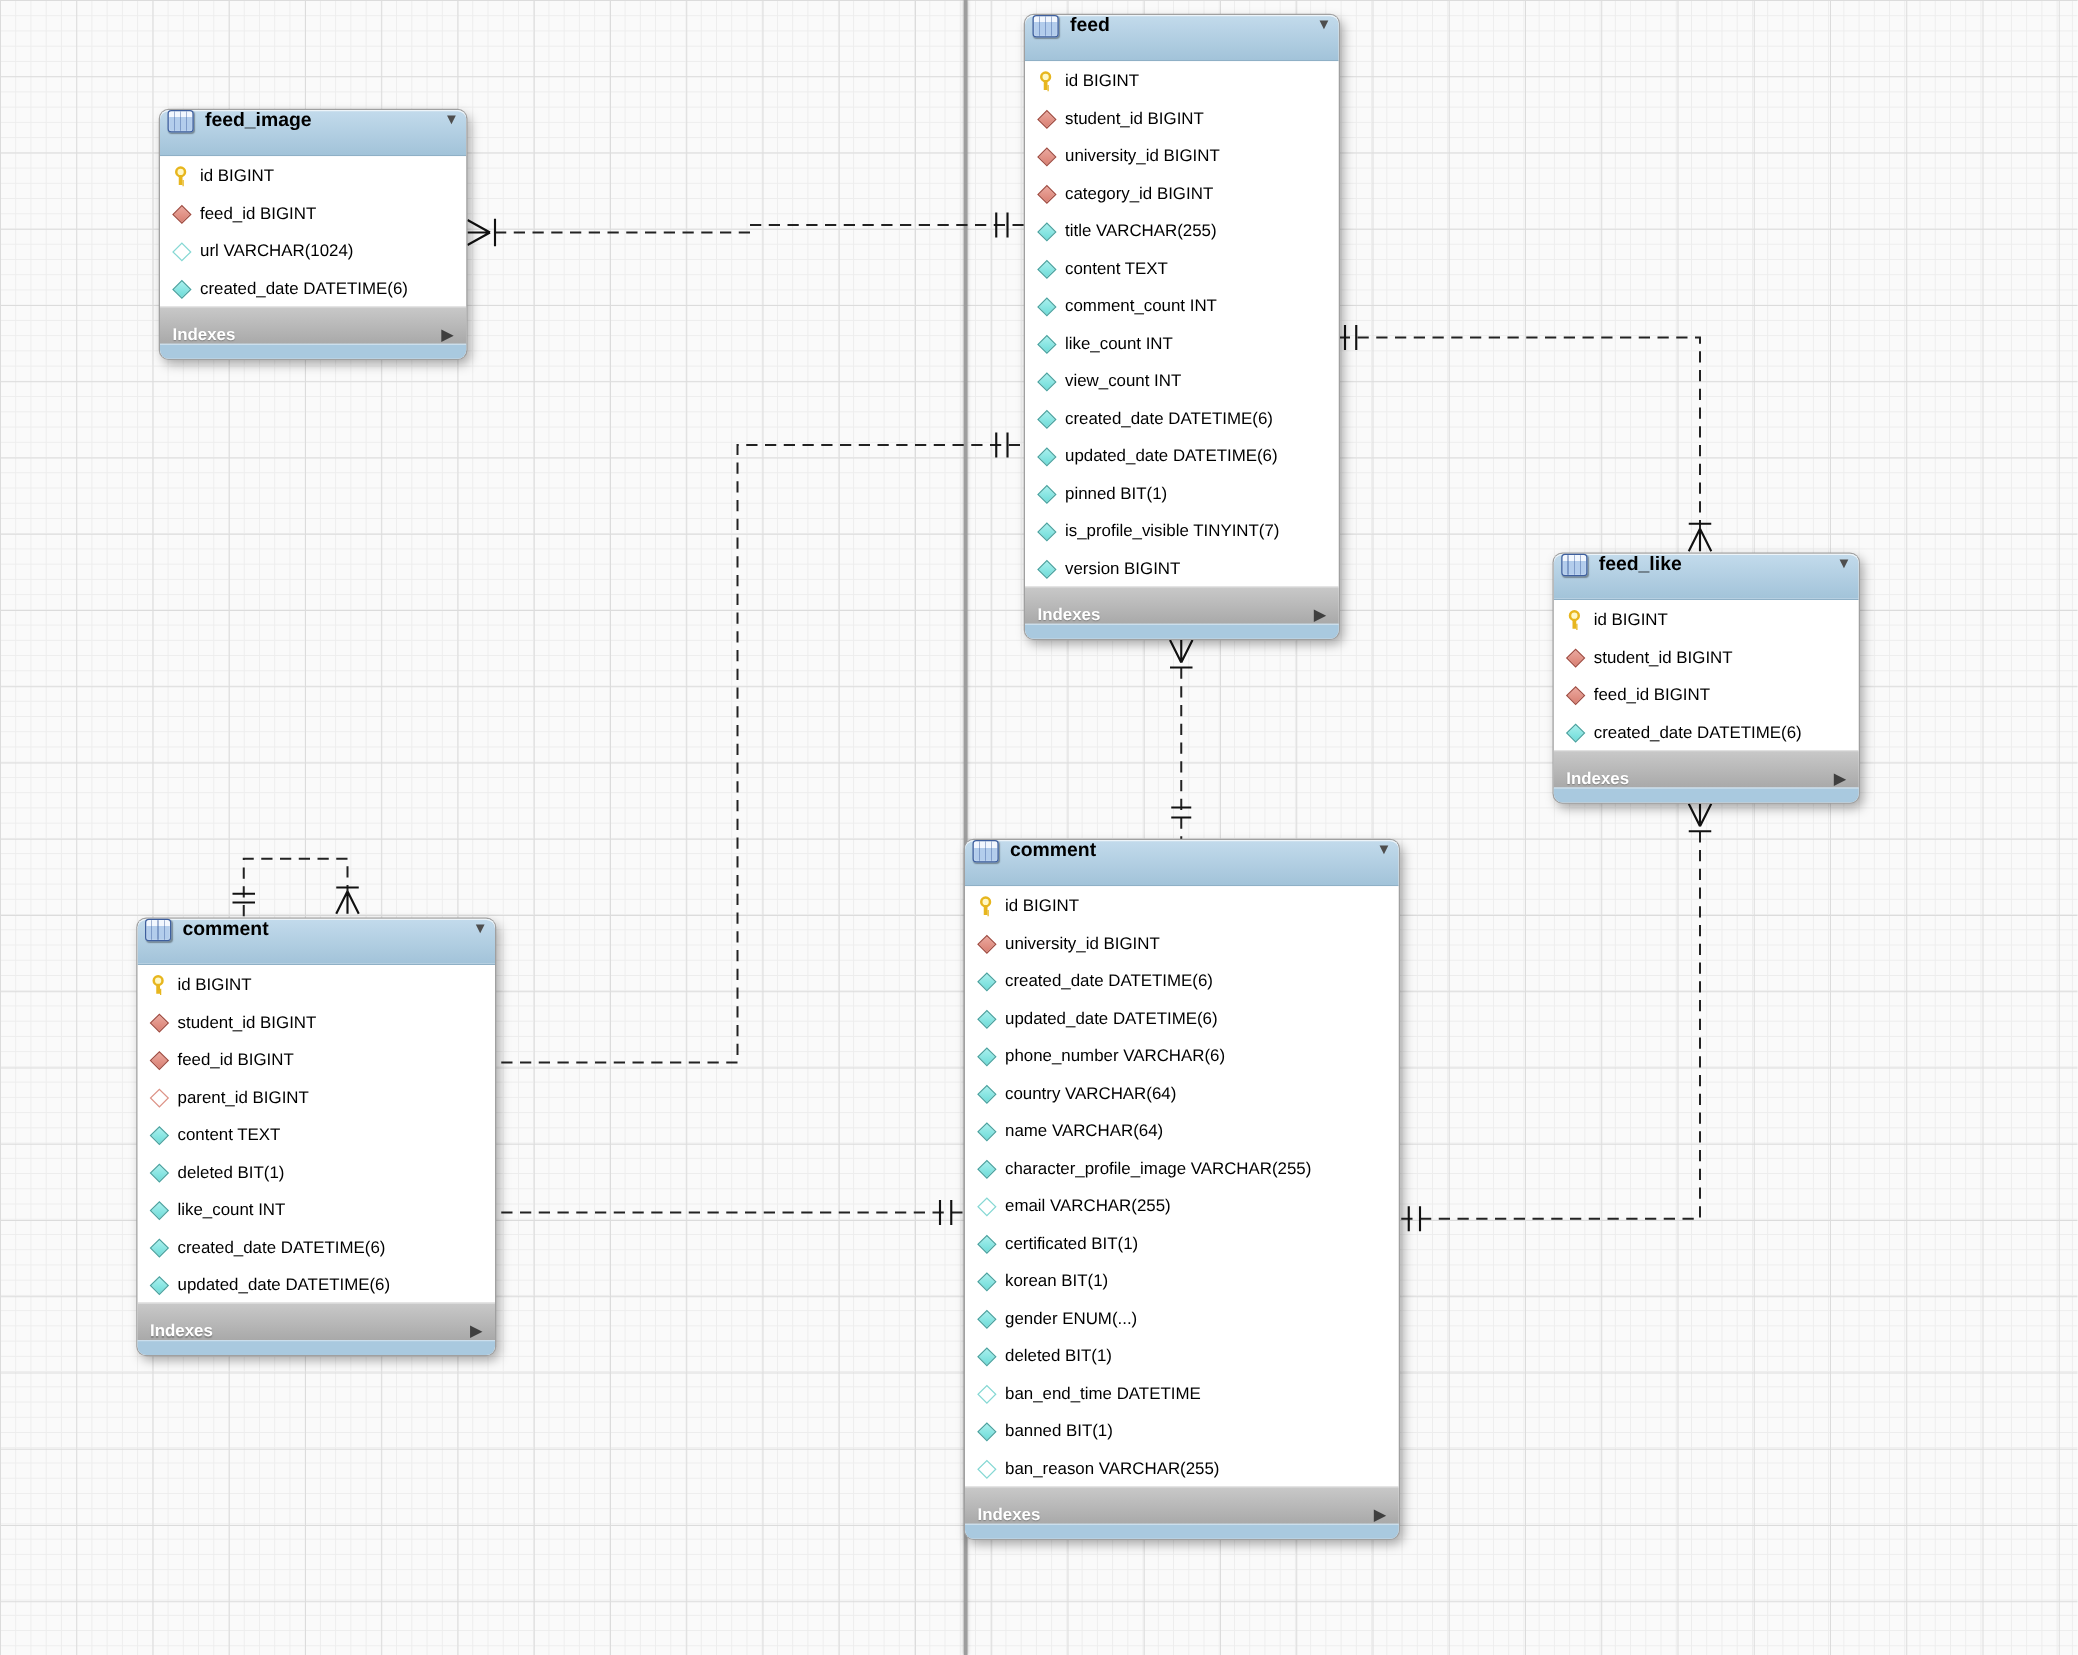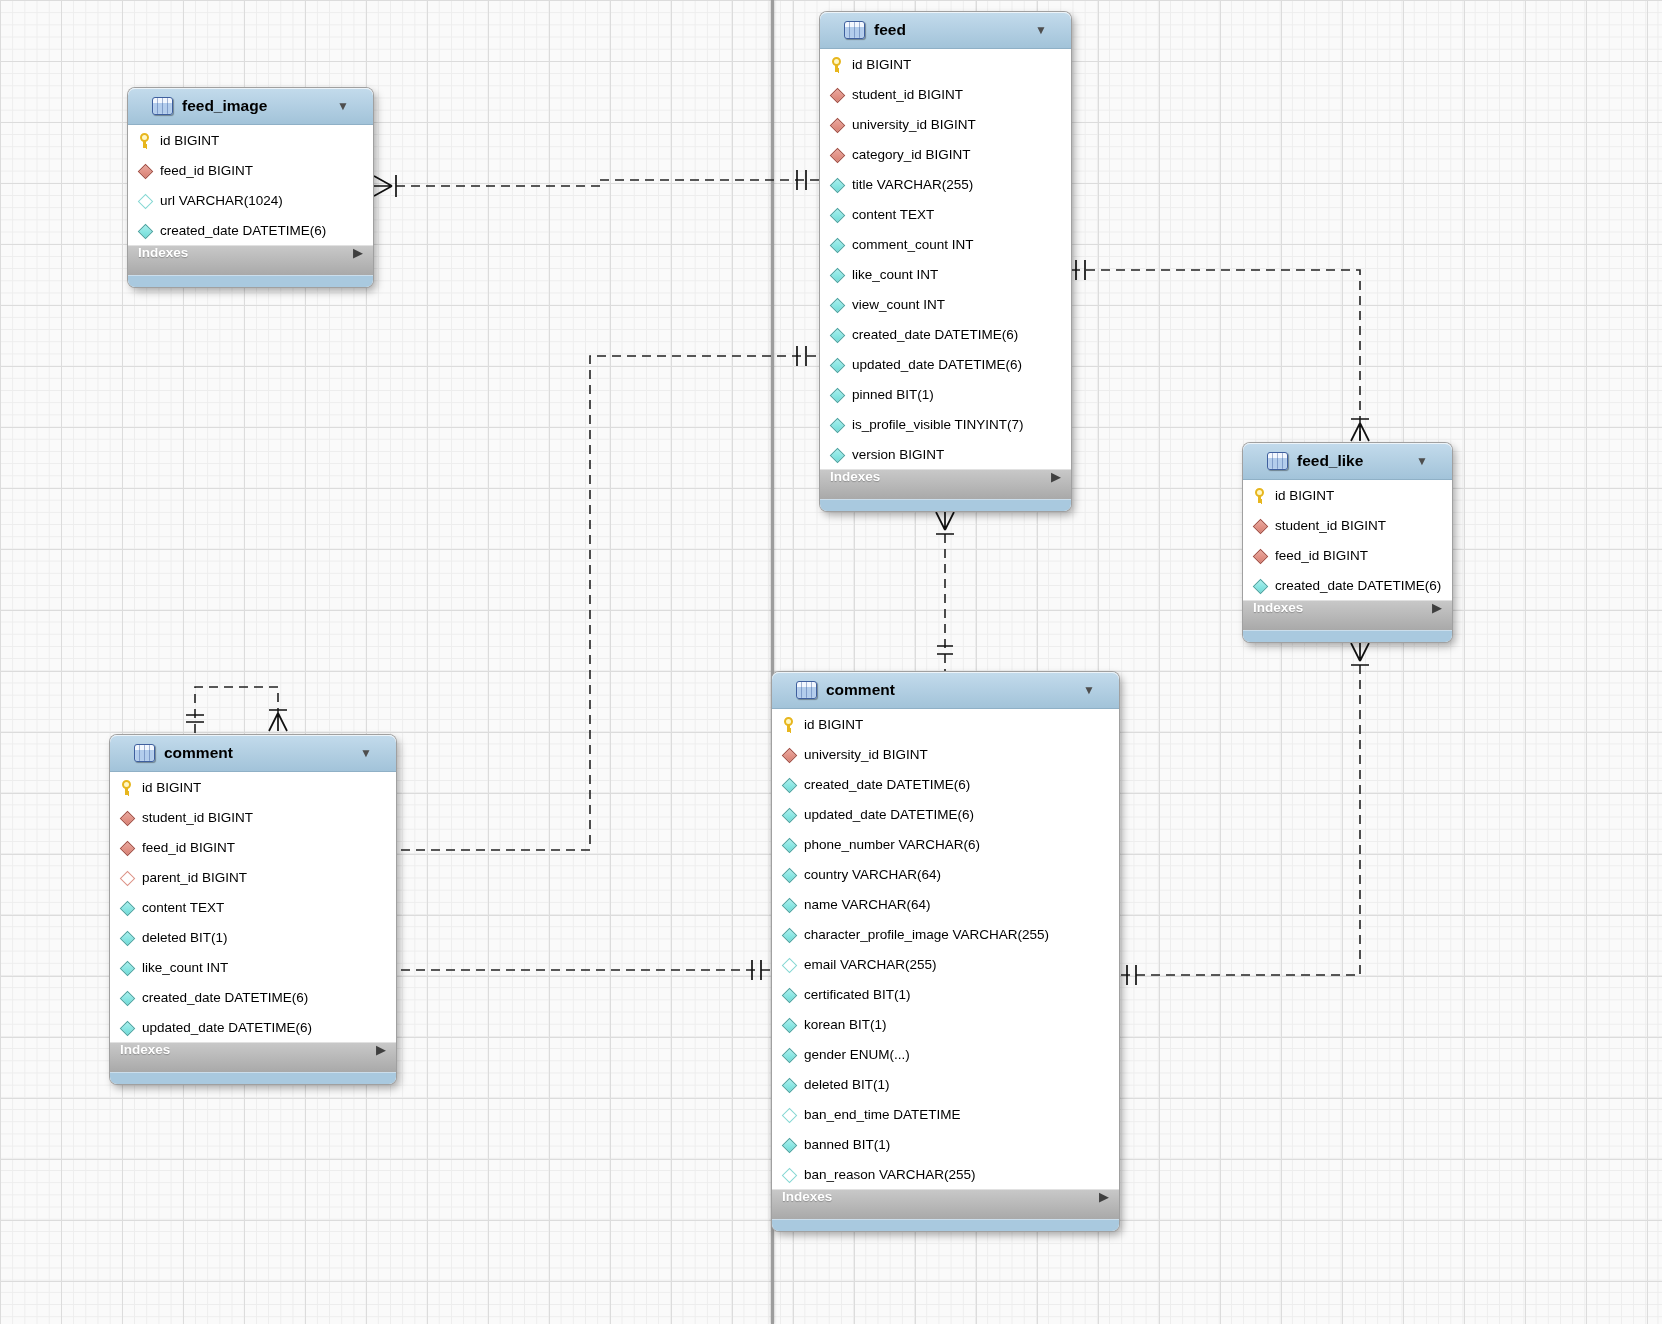--- a/index.html
+++ b/index.html
@@ -24,21 +24,21 @@
   }
   svg.rel-layer{position:absolute;left:0;top:0;z-index:2;}
   svg .dash{fill:none;stroke:#222;stroke-width:1.6;stroke-dasharray:9 6;}
   svg .solid{fill:none;stroke:#111;stroke-width:1.7;}
 
   .table{
     position:absolute;z-index:3;background:#fff;border-radius:7px;
     box-shadow:0 0 0 1px #a0a0a0, 3px 4px 9px rgba(0,0,0,.35);
   }
   .thead{
-    height:36px;display:flex;align-items:center;gap:9px;padding:0 24px;
+    height:36px;display:flex;gap:9px;padding:0 6px;
     background:linear-gradient(#c3dbec,#a2c3d9);
     border-bottom:1px solid #8fb0c6;border-radius:7px 7px 0 0;
     box-shadow:inset 0 1px 0 rgba(255,255,255,.7);
   }
   .ttitle{font-size:15.5px;font-weight:bold;color:#000;flex:0 0 auto;}
   .collapse{margin-left:auto;font-size:12px;color:#4e4e4e;cursor:pointer;}
   .tbl-icon{
     width:19px;height:16px;flex:0 0 auto;border:1px solid #3e5f9e;border-radius:3px;
     background:
       repeating-linear-gradient(90deg, transparent 0 4px, rgba(62,95,158,.45) 4px 5px),
@@ -60,32 +60,32 @@
   .icon[data-icon="fk-null"]::before,
   .icon[data-icon="col"]::before,
   .icon[data-icon="col-null"]::before{
     content:"";position:absolute;left:3px;top:3px;width:9px;height:9px;transform:rotate(45deg);
   }
   .icon[data-icon="fk"]::before{background:linear-gradient(135deg,#eba89e,#d97f72);border:1px solid #a14b40;}
   .icon[data-icon="fk-null"]::before{background:#fff;border:1.5px solid #dd9387;}
   .icon[data-icon="col"]::before{background:linear-gradient(135deg,#a8f0ee,#6edcd8);border:1px solid #49a3a0;}
   .icon[data-icon="col-null"]::before{background:#fff;border:1.5px solid #86d8d4;}
   .tfoot{
-    height:30px;display:flex;align-items:flex-start;justify-content:space-between;padding:0 10px;
+    height:30px;display:flex;align-items:flex-end;justify-content:space-between;padding:0 10px;
     background:linear-gradient(#c9c9c9,#a9a9a9);
     box-shadow:inset 0 1px 0 rgba(255,255,255,.45);
   }
   .findexes{font-size:13.5px;font-weight:bold;color:#fff;text-shadow:0 1px 1px rgba(0,0,0,.25);}
   .farrow{font-size:13px;color:#3f3f3f;}
   .tstrip{height:12px;background:#a9c9df;border-radius:0 0 7px 7px;box-shadow:inset 0 1px 0 rgba(255,255,255,.4);}
 
   
   #t-feed_image{left:128px;top:88px;width:245px;}
   #t-feed{left:820px;top:12px;width:251px;}
-  #t-feed_like{left:1243px;top:443px;width:209px;}
+  #t-feed_like{left:1243px;top:443px;width:244px;}
   #t-comment{left:110px;top:735px;width:286px;}
   #t-student{left:772px;top:672px;width:347px;}
 </style>
 </head>
 <body>
 
 <div class="canvas">
 
   <div class="page-divider"></div>
 

